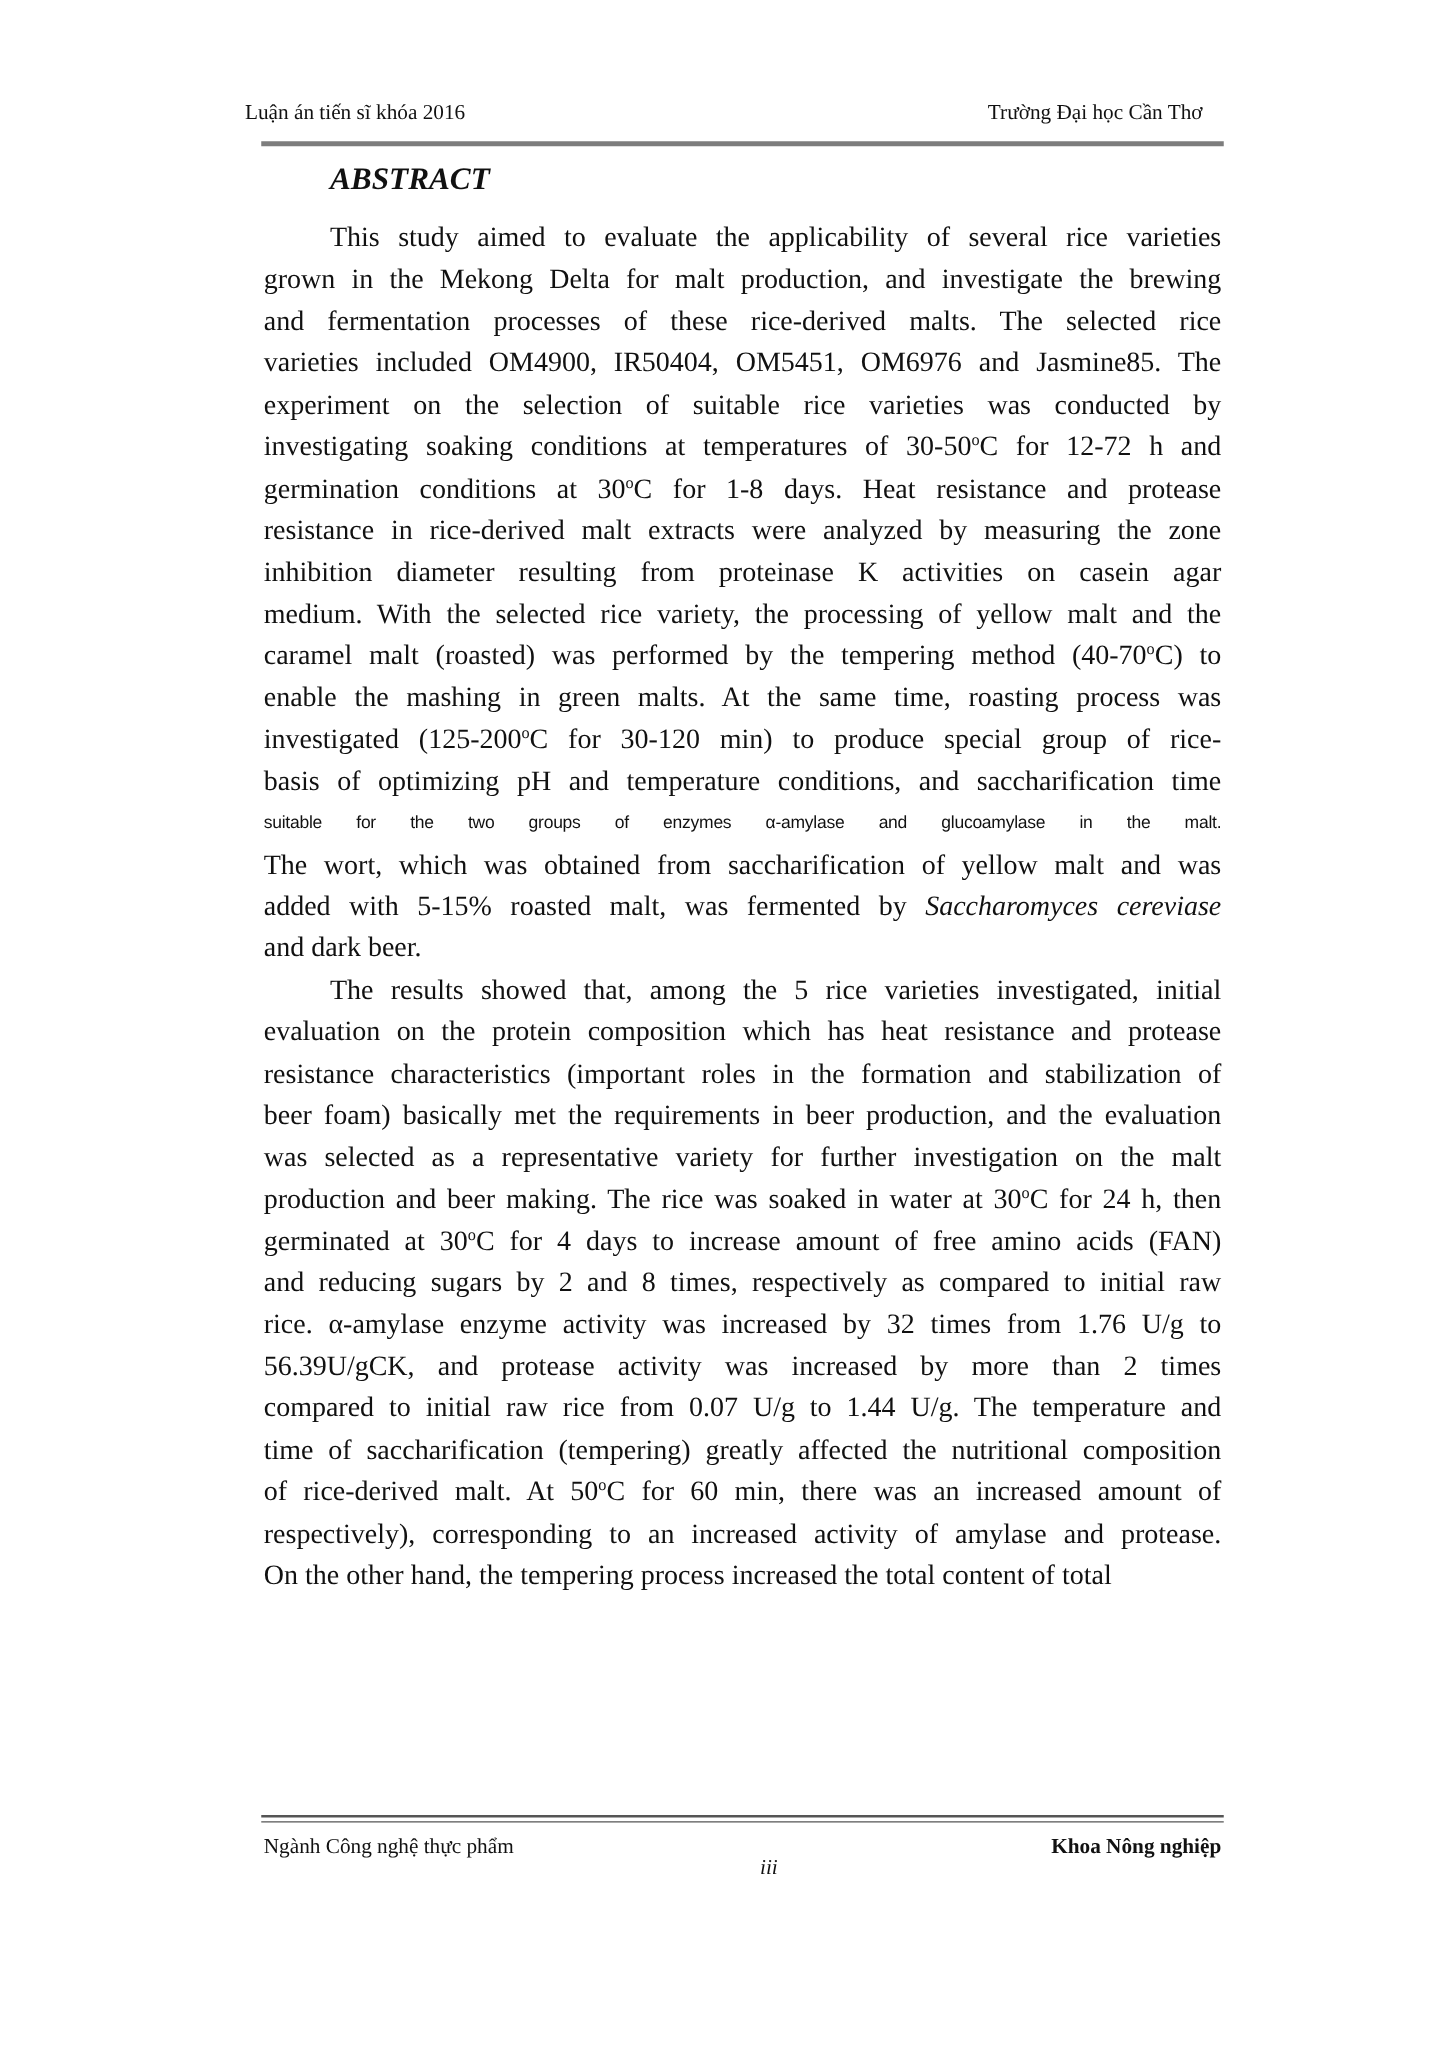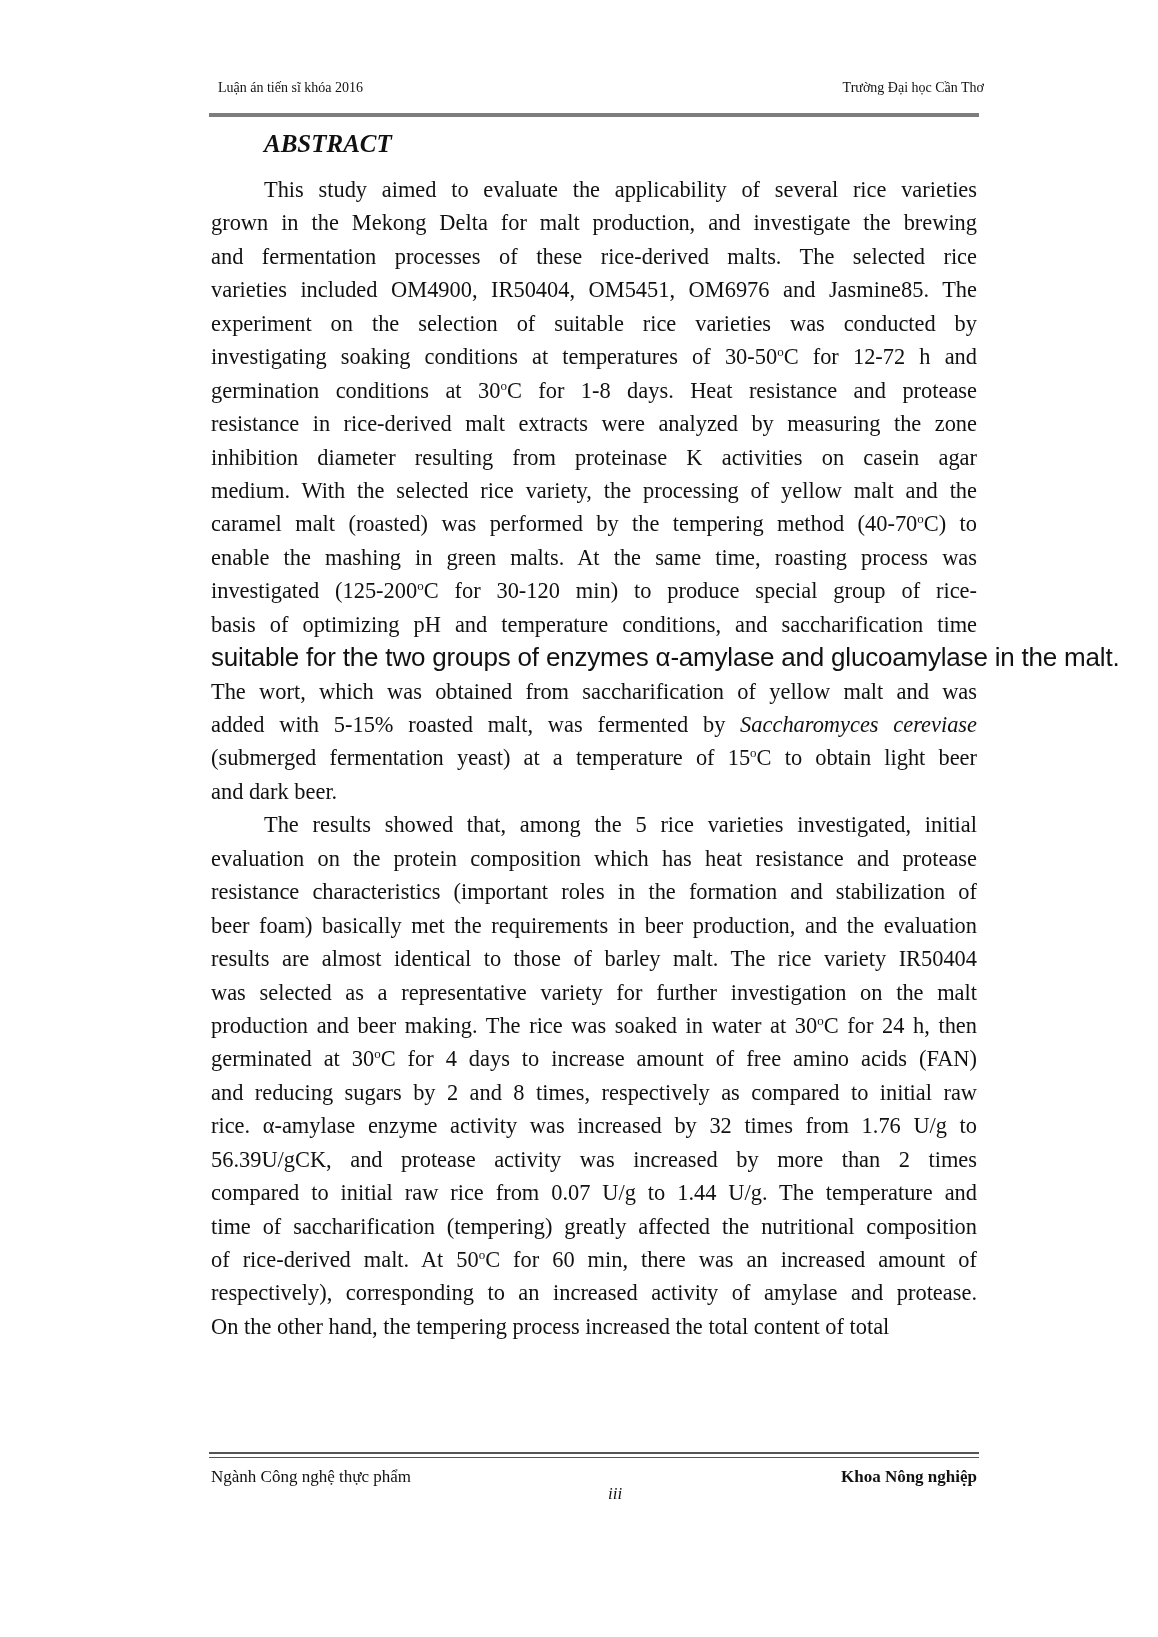--- a/index.html
+++ b/index.html
@@ -1,29 +1,29 @@
 <!DOCTYPE html>
 <html><head>
 <meta charset="utf-8">
 <style>
   html, body { margin: 0; padding: 0; background: #ffffff; }
   body { width: 1158px; height: 1637px; position: relative; overflow: hidden;
          font-family: "Liberation Serif", "DejaVu Serif", serif; color: #111; }
-  .header { position: absolute; left: 218px; top: 76px; width: 766px; height: 30px;
-            font-size: 14px; }
+  .header { position: absolute; left: 196px; top: 76px; width: 766px; height: 30px;
+            font-size: 17px; }
   .header .left { position: absolute; left: 0; top: 4px; }
   .header .right { position: absolute; right: 0; top: 4px; }
   .header-rule { position: absolute; left: 209px; top: 113px; width: 770px; height: 4px; background: #7d7d7d; }
   .title { position: absolute; left: 264px; top: 130px; font-size: 25px; font-weight: bold; font-style: italic; }
   .body-text { position: absolute; left: 211px; top: 173px; width: 766px; font-size: 22.4px;
                line-height: 33.45px; text-align: justify; }
   .body-text .line { display: block; text-align: justify; text-align-last: justify; height: 33.45px; white-space: nowrap; }
   .body-text .line.last { text-align-last: left; }
   .body-text .indent { padding-left: 53px; }
-  .body-text .alt { font-family: "Liberation Sans", sans-serif; font-size: 26px; letter-spacing: -0.2px; }
+  .body-text .alt { font-family: "Liberation Sans", sans-serif; font-size: 14px; letter-spacing: -0.2px; }
   sup { font-size: 13px; vertical-align: 8px; line-height: 0; }
   .footer-rule1 { position: absolute; left: 209px; top: 1452px; width: 770px; height: 2px; background: #555; }
   .footer-rule2 { position: absolute; left: 209px; top: 1457px; width: 770px; height: 1px; background: #555; }
   .footer { position: absolute; left: 211px; top: 1463px; width: 766px; height: 30px; font-size: 17px; }
   .footer .left { position: absolute; left: 0; top: 4px; }
   .footer .center { position: absolute; left: 378px; top: 21px; font-style: italic; margin-left: 19px; }
   .footer .right { position: absolute; right: 0; top: 4px; font-weight: bold; }
 </style>
 </head>
 <body>
@@ -48,29 +48,27 @@
       <span class="line">resistance in rice-derived malt extracts were analyzed by measuring the zone</span>
       <span class="line">inhibition diameter resulting from proteinase K activities on casein agar</span>
       <span class="line">medium. With the selected rice variety, the processing of yellow malt and the</span>
       <span class="line">caramel malt (roasted) was performed by the tempering method (40-70<sup>o</sup>C) to</span>
       <span class="line">enable the mashing in green malts. At the same time, roasting process was</span>
       <span class="line">investigated (125-200<sup>o</sup>C for 30-120 min) to produce special group of rice-</span>
       <span class="line">basis of optimizing pH and temperature conditions, and saccharification time</span>
       <span class="line alt">suitable for the two groups of enzymes α-amylase and glucoamylase in the malt.</span>
       <span class="line">The wort, which was obtained from saccharification of yellow malt and was</span>
       <span class="line">added with 5-15% roasted malt, was fermented by <i>Saccharomyces cereviase</i></span>
-      <span class="line">(submerged fermentation yeast) at a temperature of 15<sup>o</sup>C to obtain light beer</span>
       <span class="line last">and dark beer.</span>
     </div>
     <div>
       <span class="line indent">The results showed that, among the 5 rice varieties investigated, initial</span>
       <span class="line">evaluation on the protein composition which has heat resistance and protease</span>
       <span class="line">resistance characteristics (important roles in the formation and stabilization of</span>
       <span class="line">beer foam) basically met the requirements in beer production, and the evaluation</span>
-      <span class="line">results are almost identical to those of barley malt. The rice variety IR50404</span>
       <span class="line">was selected as a representative variety for further investigation on the malt</span>
       <span class="line">production and beer making. The rice was soaked in water at 30<sup>o</sup>C for 24 h, then</span>
       <span class="line">germinated at 30<sup>o</sup>C for 4 days to increase amount of free amino acids (FAN)</span>
       <span class="line">and reducing sugars by 2 and 8 times, respectively as compared to initial raw</span>
       <span class="line">rice. α-amylase enzyme activity was increased by 32 times from 1.76 U/g to</span>
       <span class="line">56.39U/gCK, and protease activity was increased by more than 2 times</span>
       <span class="line">compared to initial raw rice from 0.07 U/g to 1.44 U/g. The temperature and</span>
       <span class="line">time of saccharification (tempering) greatly affected the nutritional composition</span>
       <span class="line">of rice-derived malt. At 50<sup>o</sup>C for 60 min, there was an increased amount of</span>
       <span class="line">respectively), corresponding to an increased activity of amylase and protease.</span>

